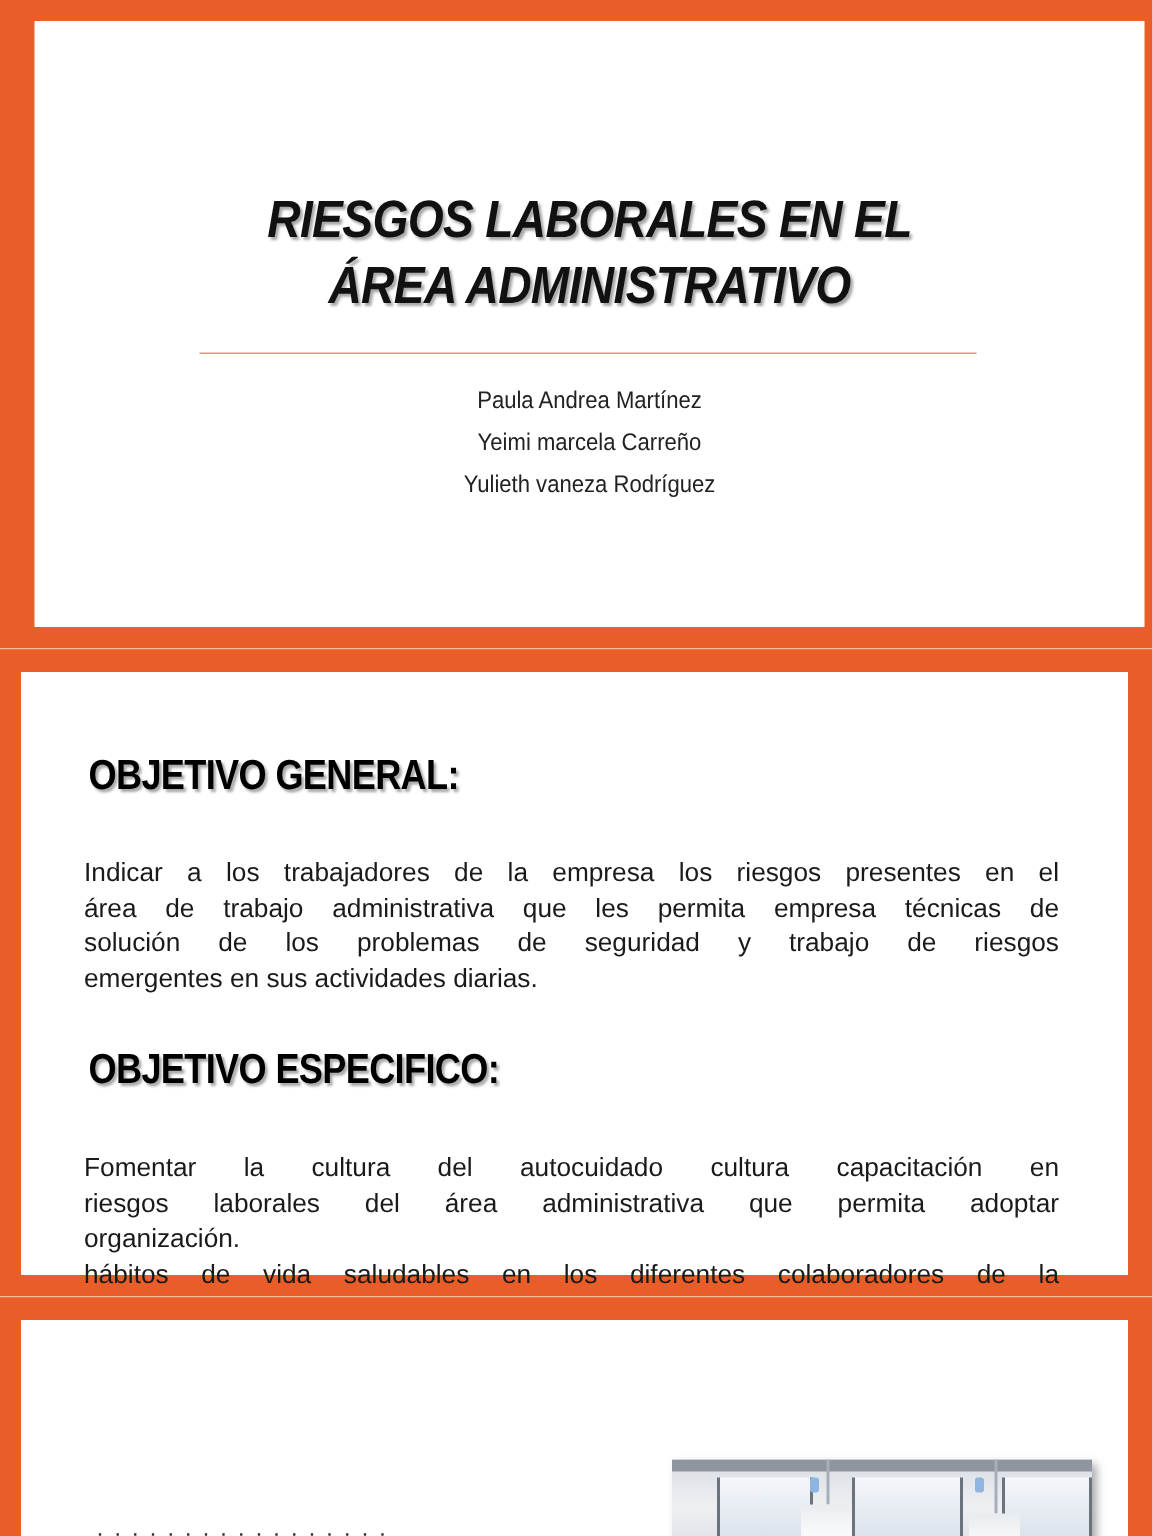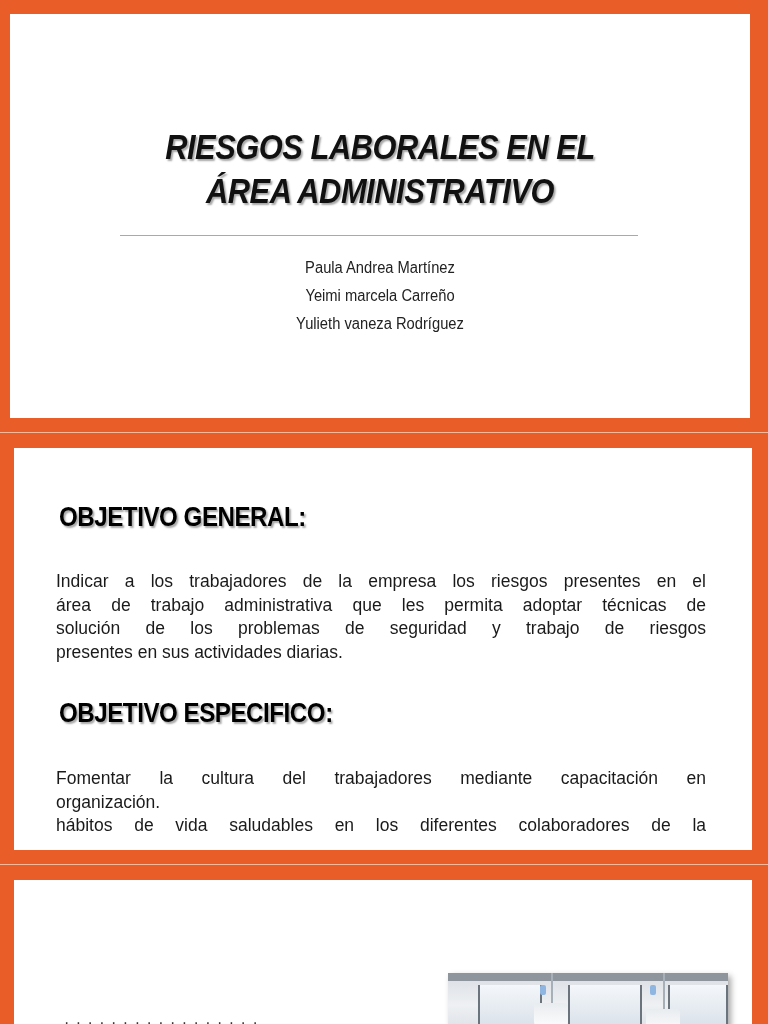--- a/index.html
+++ b/index.html
@@ -27,21 +27,21 @@
     .divider {
       position: absolute;
       left: 0;
       width: 768px;
       height: 1px;
       background: #F6B89A;
     }
 
     
     #slide1 { top: 0; height: 432px; }
-    #slide1 .panel { left: 10px; top: 14px; width: 740px; height: 404px; }
+    #slide1 .panel { left: 23px; top: 14px; width: 740px; height: 404px; }
     .title {
       position: absolute;
       left: 0;
       top: 88px;
       width: 740px;
       text-align: center;
       font-family: "Liberation Sans", sans-serif;
       font-style: italic;
       font-size: 35px;
       line-height: 44px;
@@ -185,27 +185,28 @@
   </div>
 </section>
 
 <div class="divider" style="top:432px;"></div>
 
 <section class="slide" id="slide2">
   <div class="panel">
     <h2 class="section-heading" style="top:30px;">OBJETIVO GENERAL:</h2>
     <div class="body-text" style="top:74px;">
       <span class="line">Indicar a los trabajadores de la empresa los riesgos presentes en el</span>
-      <span class="line">área de trabajo administrativa que les permita adoptar técnicas de</span>
+      <span class="line">área de trabajo administrativa que les permita empresa técnicas de</span>
       <span class="line">solución de los problemas de seguridad y trabajo de riesgos</span>
-      <span class="line last">presentes en sus actividades diarias.</span>
+      <span class="line last">emergentes en sus actividades diarias.</span>
     </div>
     <h2 class="section-heading" style="top:226px;">OBJETIVO ESPECIFICO:</h2>
     <div class="body-text" style="top:271px;">
-      <span class="line">Fomentar la cultura del trabajadores mediante capacitación en</span>
+      <span class="line">Fomentar la cultura del autocuidado cultura capacitación en</span>
+      <span class="line">riesgos laborales del área administrativa que permita adoptar</span>
       <span class="line last">organización.</span>
       <span class="line">hábitos de vida saludables en los diferentes colaboradores de la</span>
     </div>
   </div>
 </section>
 
 <div class="divider" style="top:864px;"></div>
 
 <section class="slide" id="slide3">
   <div class="panel">

